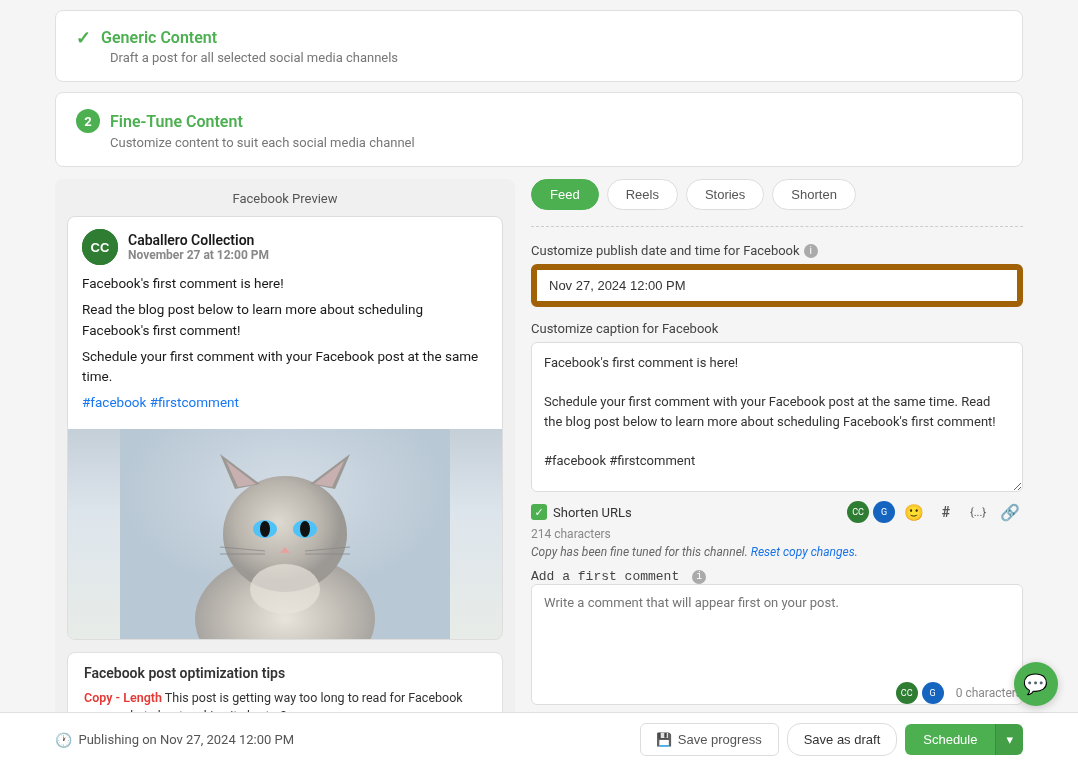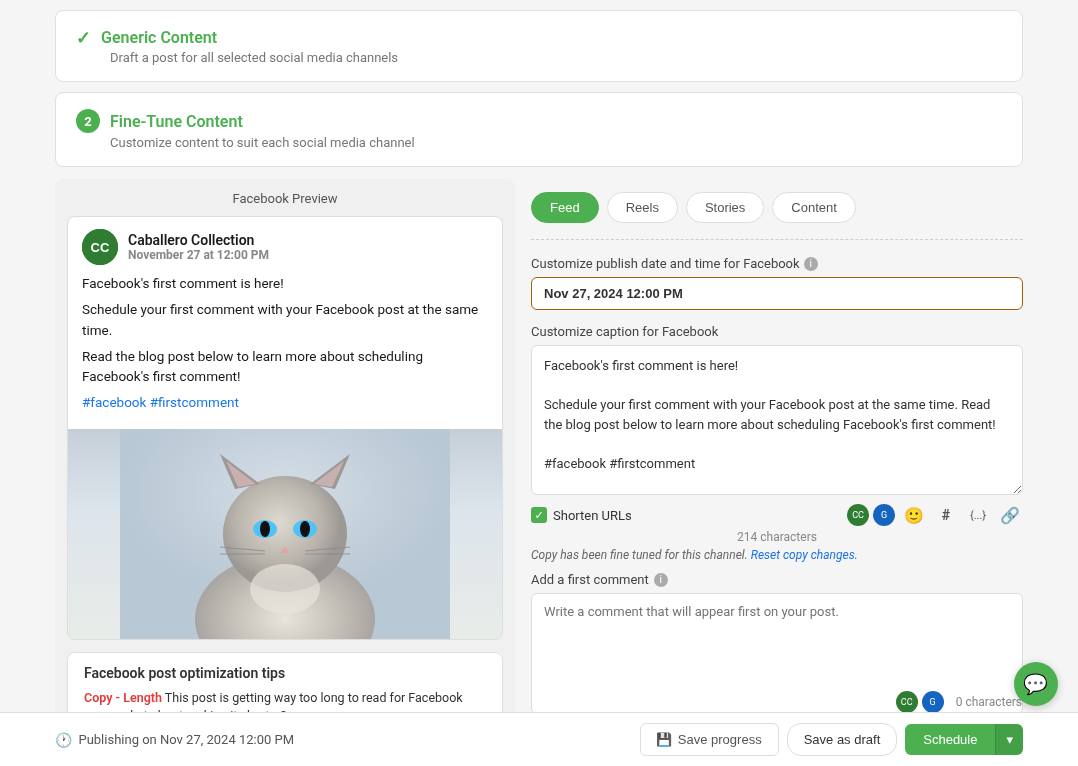--- a/index.html
+++ b/index.html
@@ -209,21 +209,20 @@
     }
 
     .tab-btn {
       padding: 7px 18px;
       border-radius: 20px;
       border: 1px solid #ddd;
       background: #fff;
       font-size: 13px;
       cursor: pointer;
       color: #555;
-      margin-top: 13px;
     }
 
     .tab-btn.active {
       background: #4caf50;
       color: #fff;
       border-color: #4caf50;
     }
 
     .divider {
       border: none;
@@ -250,45 +249,44 @@
       font-size: 10px;
       display: inline-flex;
       align-items: center;
       justify-content: center;
       cursor: pointer;
     }
 
     .text-input {
       width: 100%;
       padding: 8px 12px;
-      border: 1px solid #a16207;
+      border: 6px solid #a16207;
       border-radius: 6px;
       font-size: 13px;
       color: #333;
       background: #fff;
       margin-bottom: 14px;
-      font-weight: bold;
     }
 
     
     .caption-textarea {
       width: 100%;
       border: 1px solid #ddd;
       border-radius: 6px;
       padding: 10px 12px;
       font-size: 13px;
       line-height: 1.5;
       color: #333;
       min-height: 150px;
       resize: vertical;
       font-family: inherit;
     }
 
     .char-count {
-      text-align: center;
+      text-align: left;
       font-size: 12px;
       color: #888;
       margin-top: 2px;
     }
 
     .caption-icons {
       display: flex;
       gap: 6px;
       align-items: center;
     }
@@ -343,24 +341,25 @@
 
     .fine-tune-note a {
       color: #1a73e8;
       text-decoration: none;
     }
 
     
     .first-comment-label {
       font-size: 13px;
       color: #444;
-      margin-bottom: 6px;
-      display: flex;
-      align-items: center;
-      gap: 5px;
+      margin-bottom: 0;
+      display: flex;
+      align-items: center;
+      gap: 13px;
+      font-family: Liberation Mono, monospace;
     }
 
     .comment-textarea {
       width: 100%;
       border: 1px solid #ddd;
       border-radius: 6px;
       padding: 10px 12px;
       font-size: 13px;
       color: #ef4444;
       min-height: 90px;
@@ -571,22 +570,22 @@
             </svg>
           </div>
           <div>
             <div class="fb-page-name">Caballero Collection</div>
             <div class="fb-post-time">November 27 at 12:00 PM</div>
           </div>
         </div>
 
         <div class="fb-post-body">
           <p>Facebook's first comment is here!</p>
+          <p>Read the blog post below to learn more about scheduling Facebook's first comment!</p>
           <p>Schedule your first comment with your Facebook post at the same time.</p>
-          <p>Read the blog post below to learn more about scheduling Facebook's first comment!</p>
           <p class="fb-hashtags">#facebook #firstcomment</p>
         </div>
 
         <div class="fb-post-image">
           <div class="cat-figure">
             <svg width="100%" height="100%" viewBox="0 0 330 210" xmlns="http://www.w3.org/2000/svg">
 
               <defs>
                 <radialGradient id="bg" cx="50%" cy="30%">
                   <stop offset="0%" stop-color="#d4dde6"></stop>
@@ -647,21 +646,21 @@
       </div>
     </div>
 
     <div class="right-panel">
 
       
       <div class="tab-bar">
         <button class="tab-btn active">Feed</button>
         <button class="tab-btn">Reels</button>
         <button class="tab-btn">Stories</button>
-        <button class="tab-btn">Content</button>
+        <button class="tab-btn">Shorten</button>
       </div>
 
       <hr class="divider">
 
       
       <div class="field-label">
         <span>Customize publish date and time for Facebook</span>
         <span class="info-icon">i</span>
       </div>
       <input type="text" class="text-input" value="Nov 27, 2024 12:00 PM" style="">

